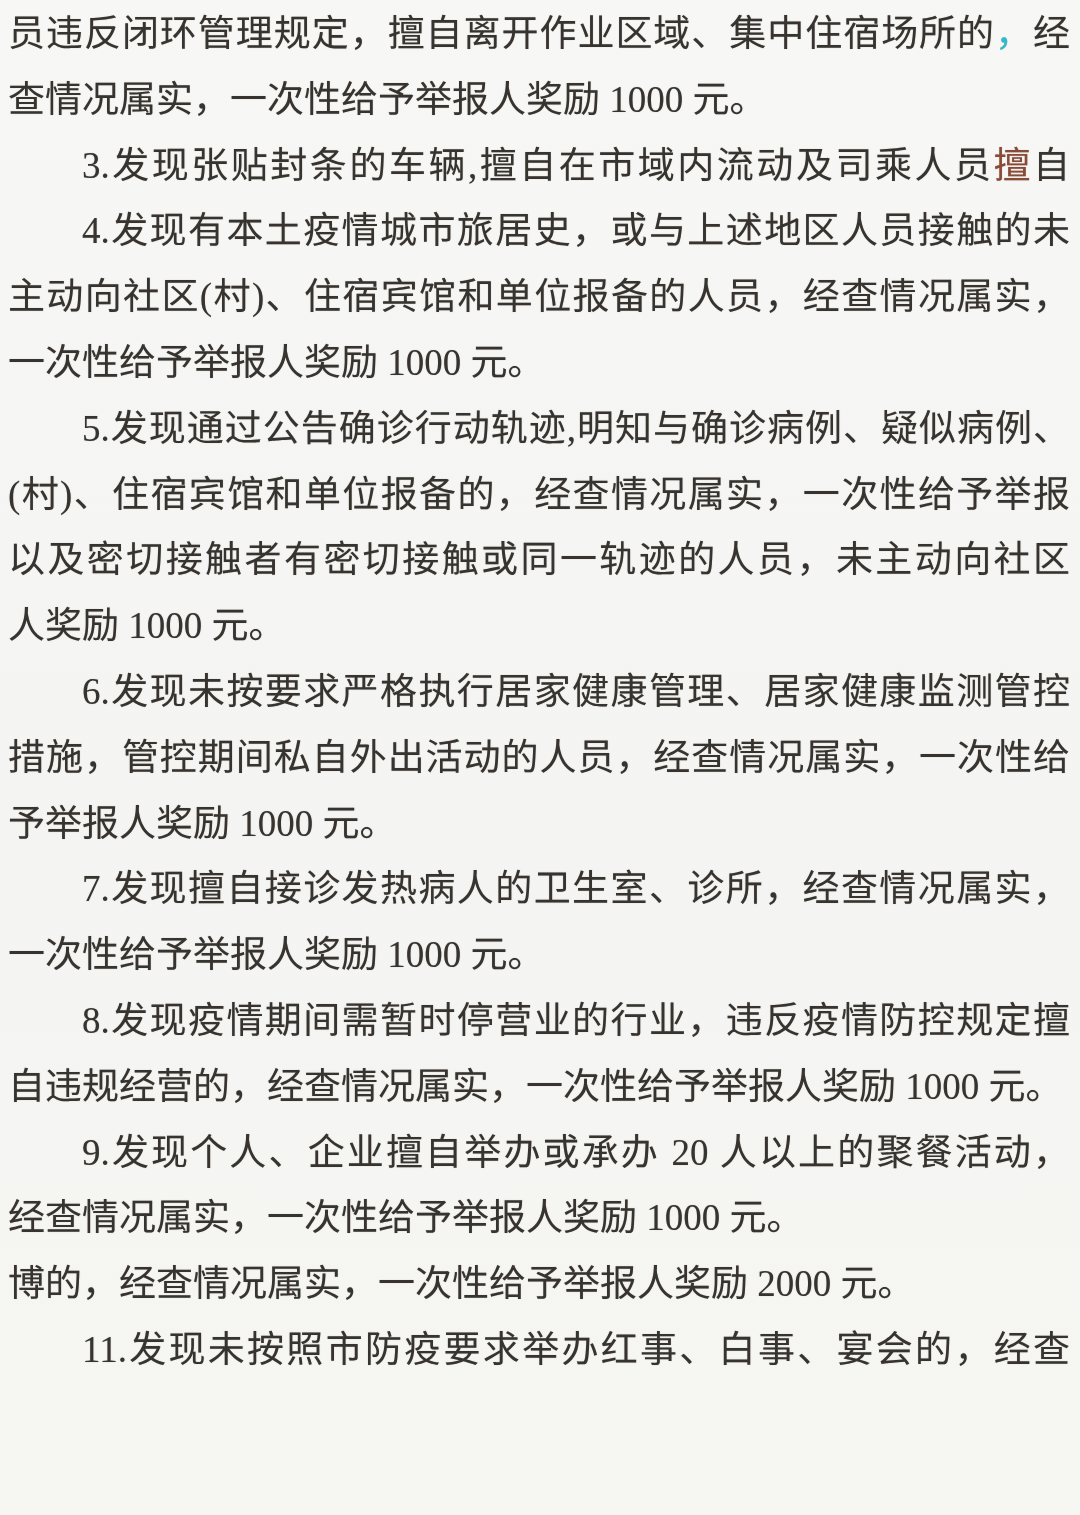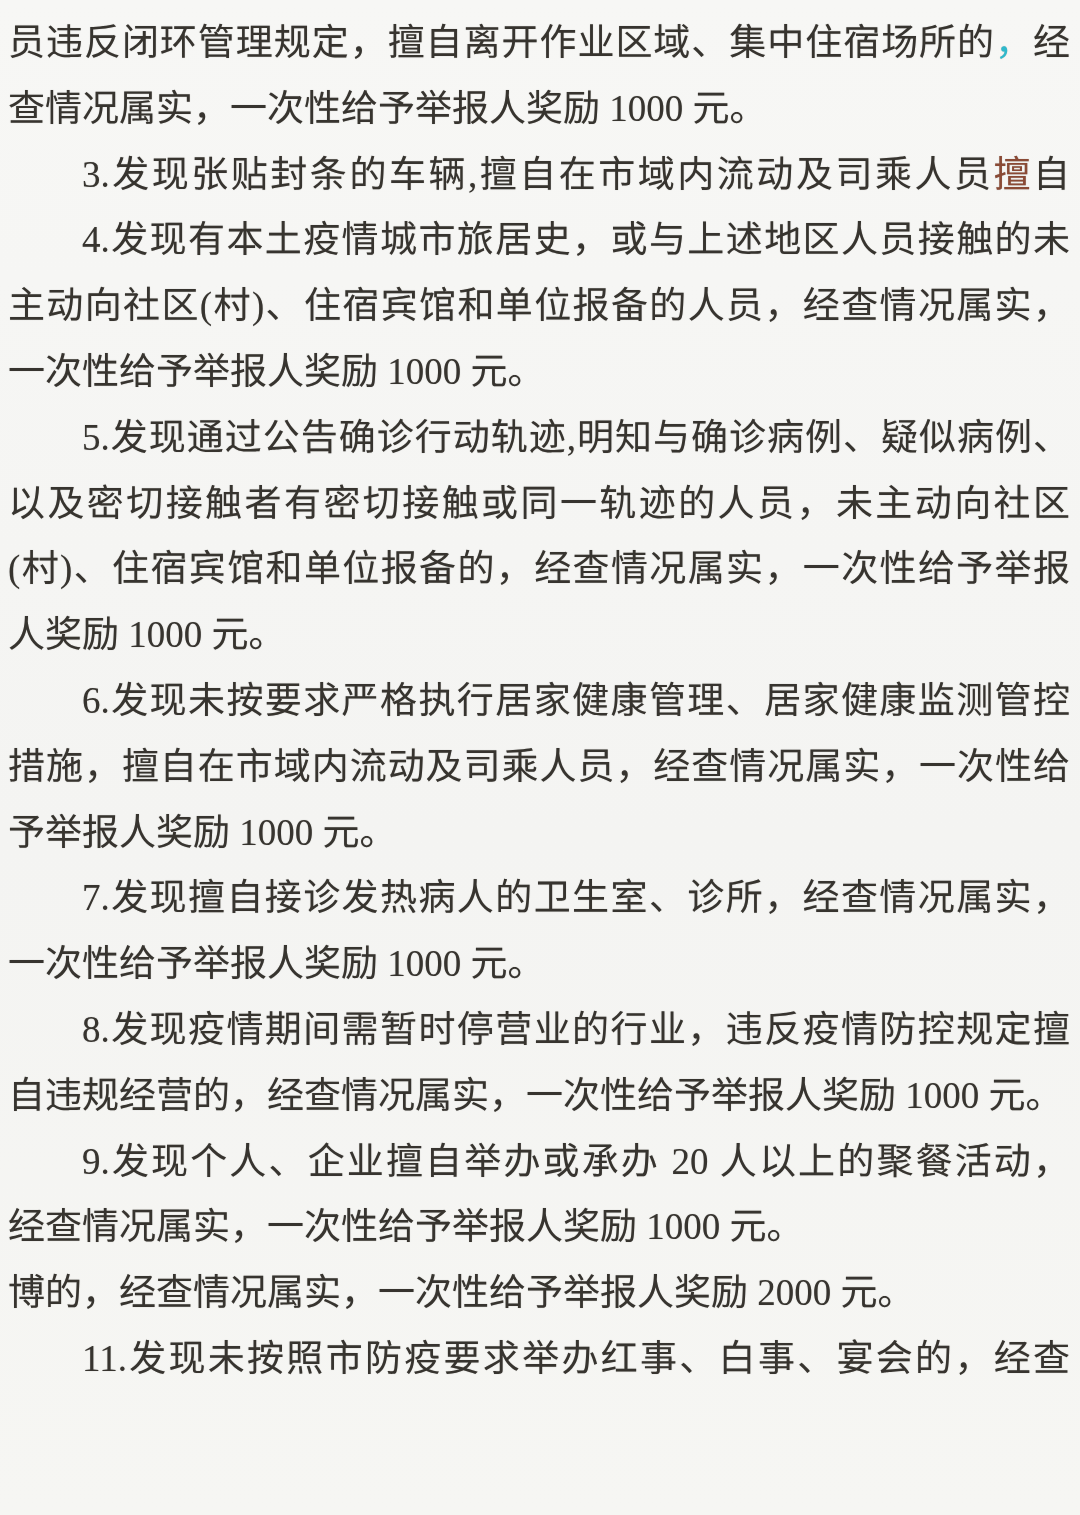--- a/index.html
+++ b/index.html
@@ -9,21 +9,21 @@
   body {
     width: 1080px;
     height: 1515px;
     overflow: hidden;
     background: #e8e8e6;
   }
   .scan-page {
     box-sizing: border-box;
     width: 1080px;
     height: 1515px;
-    padding: 10px 10px 0 8px;
+    padding: 1px 10px 0 8px;
     background: linear-gradient(180deg, var(--bg-top, #f7f7f5) 0%, var(--bg-mid, #f4f4f2) 55%, var(--bg-bottom, #f6f6f3) 100%);
     font-family: "Liberation Serif", "DejaVu Serif", serif;
     font-size: 37px;
     line-height: 65.8px;
     color: var(--ink, #37342f);
     text-shadow: 0 0 1px rgba(55, 52, 47, 0.35);
   }
   .line {
     height: 65.8px;
     overflow: hidden;
@@ -44,25 +44,25 @@
 <body>
 
 <div class="scan-page">
     <div class="line fill"><span>员违反闭环管理规定，擅自离开作业区域、集中住宿场所的</span><span style="color: rgb(47, 185, 204);">，</span><span>经</span></div>
     <div class="line"><span>查情况属实，一次性给予举报人奖励 1000 元。</span></div>
     <div class="line indent fill"><span>3.发现张贴封条的车辆,</span><span>擅自在市域内流动及司乘人员</span><span style="color: rgb(138, 74, 53);">擅</span><span>自</span></div>
     <div class="line indent fill"><span>4.发现有本土疫情城市旅居史，或与上述地区人员接触的未</span></div>
     <div class="line fill"><span>主动向社区(村)、住宿宾馆和单位报备的人员，经查情况属实，</span></div>
     <div class="line"><span>一次性给予举报人奖励 1000 元。</span></div>
     <div class="line indent fill"><span>5.发现通过公告确诊行动轨迹,明知与确诊病例、疑似病例、</span></div>
+    <div class="line fill"><span>(村)、住宿宾馆和单位报备的，经查情况属实，一次性给予举报</span></div>
     <div class="line fill"><span>以及密切接触者有密切接触或同一轨迹的人员，未主动向社区</span></div>
-    <div class="line fill"><span>(村)、住宿宾馆和单位报备的，经查情况属实，一次性给予举报</span></div>
     <div class="line"><span>人奖励 1000 元。</span></div>
     <div class="line indent fill"><span>6.发现未按要求严格执行居家健康管理、居家健康监测管控</span></div>
-    <div class="line fill"><span>措施，擅自在市域内流动及司乘人员，经查情况属实，一次性给</span></div>
+    <div class="line fill"><span>措施，管控期间私自外出活动的人员，经查情况属实，一次性给</span></div>
     <div class="line"><span>予举报人奖励 1000 元。</span></div>
     <div class="line indent fill"><span>7.发现擅自接诊发热病人的卫生室、诊所，经查情况属实，</span></div>
     <div class="line"><span>一次性给予举报人奖励 1000 元。</span></div>
     <div class="line indent fill"><span>8.发现疫情期间需暂时停营业的行业，违反疫情防控规定擅</span></div>
     <div class="line"><span>自违规经营的，经查情况属实，一次性给予举报人奖励 1000 元。</span></div>
     <div class="line indent fill"><span>9.发现个人、企业擅自举办或承办 20 人以上的聚餐活动，</span></div>
     <div class="line"><span>经查情况属实，一次性给予举报人奖励 1000 元。</span></div>
     <div class="line"><span>博的，经查情况属实，一次性给予举报人奖励 2000 元。</span></div>
     <div class="line indent fill"><span>11.发现未按照市防疫要求举办红事、白事、宴会的，经查</span></div>
   </div>

